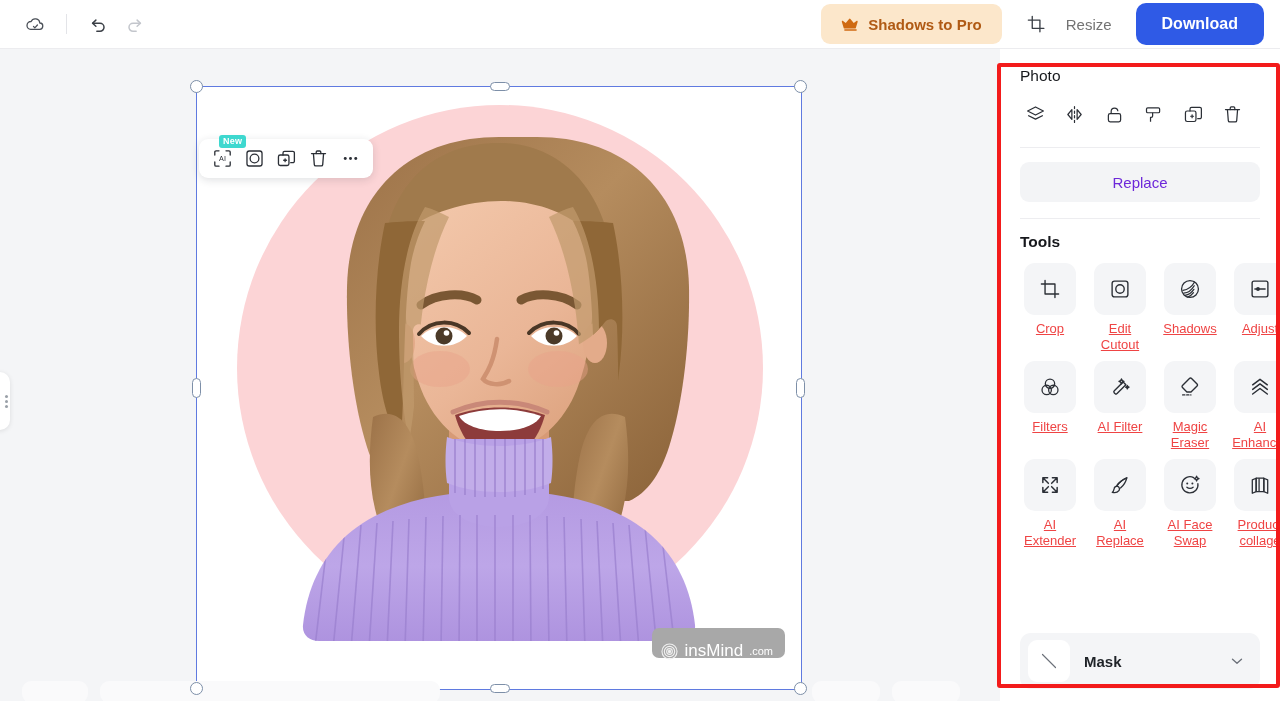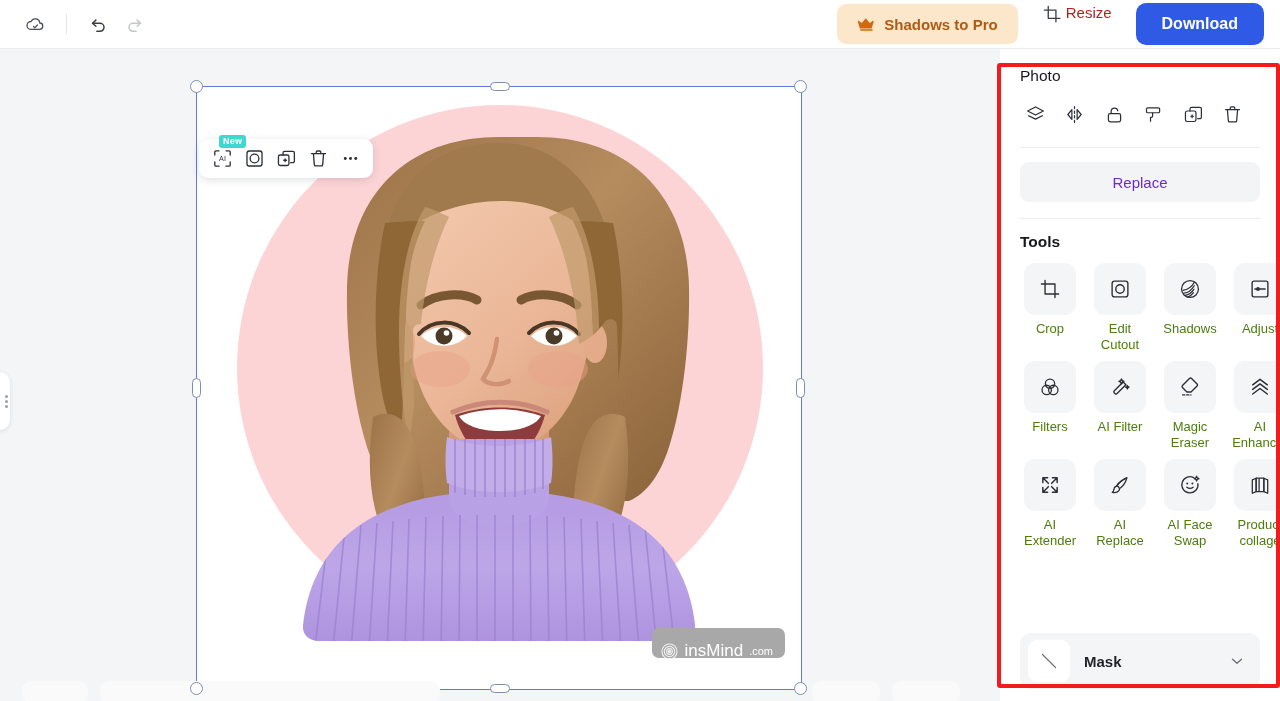--- a/index.html
+++ b/index.html
@@ -35,23 +35,23 @@
     gap: 14px; padding-right: 16px;
   }
   .btn-upgrade {
     display: flex; align-items: center; gap: 8px;
     background: #fce7cb; color: #b05a14;
     height: 40px; padding: 0 20px;
     border-radius: 9px; cursor: pointer;
     font-size: 15px; font-weight: bold;
   }
   .btn-resize {
-    display: flex; gap: 4px;
+    display: flex; align-items: center; gap: 20px;
     height: 40px; padding: 0 10px; border-radius: 9px;
-    cursor: pointer; font-size: 15px; color: #b91c1c;
+    cursor: pointer; font-size: 15px; color: #737373;
   }
   .btn-download {
     display: flex; align-items: center; justify-content: center;
     background: #2f5ae6; color: #fff;
     height: 42px; padding: 0 26px;
     border-radius: 10px; cursor: pointer;
     font-size: 16px; font-weight: bold;
   }
 
   
@@ -197,22 +197,22 @@
     display: flex; flex-direction: column; align-items: center;
     cursor: pointer;
   }
   .tool-ic {
     width: 52px; height: 52px; border-radius: 11px;
     background: #f4f5f7;
     display: flex; align-items: center; justify-content: center;
     margin-bottom: 6px;
   }
   .tool-lb {
-    font-size: 13px; color: #4d7c0f; text-align: center;
-    line-height: 16px; height: 40px; width: 60px;
+    font-size: 13px; color: #ef4444; text-align: center;
+    line-height: 16px; height: 40px; width: 60px; text-decoration: underline;
   }
 
   
   .mask-wrap { padding: 0 20px; position: absolute; left: 0; bottom: 12px; width: 280px; }
   .mask-row {
     height: 56px; background: #f4f5f7;
     border-radius: 11px;
     display: flex; align-items: center;
     padding: 0 14px 0 8px; cursor: pointer;
   }

